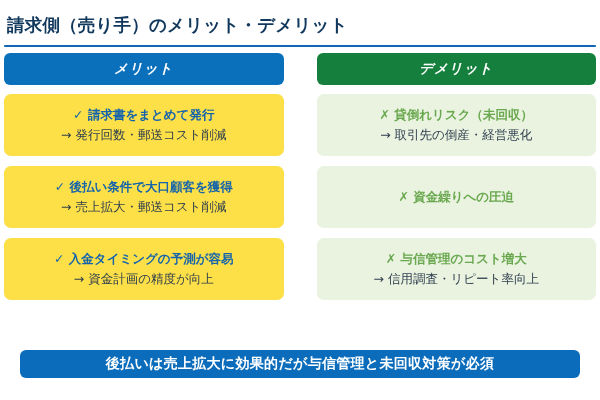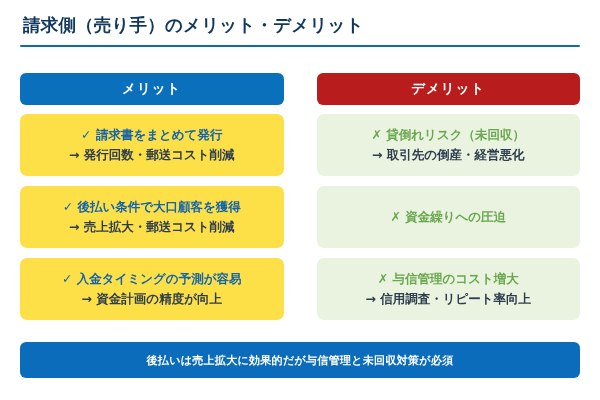--- a/index.html
+++ b/index.html
@@ -11,21 +11,21 @@
     height: 400px;
     background: #ffffff;
     font-family: "DejaVu Sans", "Liberation Sans", sans-serif;
     overflow: hidden;
   }
   .page {
     position: relative;
     width: 600px;
     height: 400px;
     box-sizing: border-box;
-    padding: 0 20px;
+    padding: 0 4px;
     border-radius: 13px;
   }
 
   
   .title-block {
     padding-top: 14px;
   }
   .page-title {
     font-size: 17.5px;
     font-weight: bold;
@@ -39,36 +39,37 @@
     margin-top: 8px;
     height: 2.5px;
     background: #1068b3;
     border-radius: 1px;
   }
 
   
   .col-headers {
     display: flex;
     gap: 33px;
-    margin-top: 26px;
+    margin-top: 6px;
+    font-style: italic;
   }
   .col-header {
     flex: 1 1 0;
     height: 32px;
     border-radius: 6px;
     display: flex;
     align-items: center;
     justify-content: center;
     color: #ffffff;
     font-size: 13.5px;
     font-weight: bold;
     letter-spacing: 1px;
   }
   .col-header.merit { background: #0a70bb; }
-  .col-header.demerit { background: #b91c1c; }
+  .col-header.demerit { background: #15803d; }
 
   
   .grid {
     margin-top: 9px;
     display: flex;
     flex-direction: column;
     gap: 10px;
   }
   .grid-row {
     display: flex;
@@ -93,41 +94,41 @@
     font-size: 12.5px;
     font-weight: bold;
     line-height: 1.45;
     white-space: nowrap;
   }
   .card.merit .card-head { color: #1464ac; }
   .card.demerit .card-head { color: #6aa84f; }
 
   .card-sub {
     font-size: 12.5px;
-    font-weight: bold;
+    font-weight: normal;
     line-height: 1.45;
     color: #2e3d4d;
     white-space: nowrap;
     margin-top: 2px;
   }
 
   
   .footer-banner {
     position: absolute;
     left: 20px;
     right: 20px;
     bottom: 22px;
-    height: 36px;
+    height: 28px;
     background: #0a6cba;
     border-radius: 6px;
     display: flex;
     align-items: center;
     justify-content: center;
     color: #ffffff;
-    font-size: 11px;
+    font-size: 14px;
     font-weight: bold;
     letter-spacing: 0.3px;
   }
 </style>
 </head>
 <body>
 
 <div class="page">
 
   <div class="title-block">

